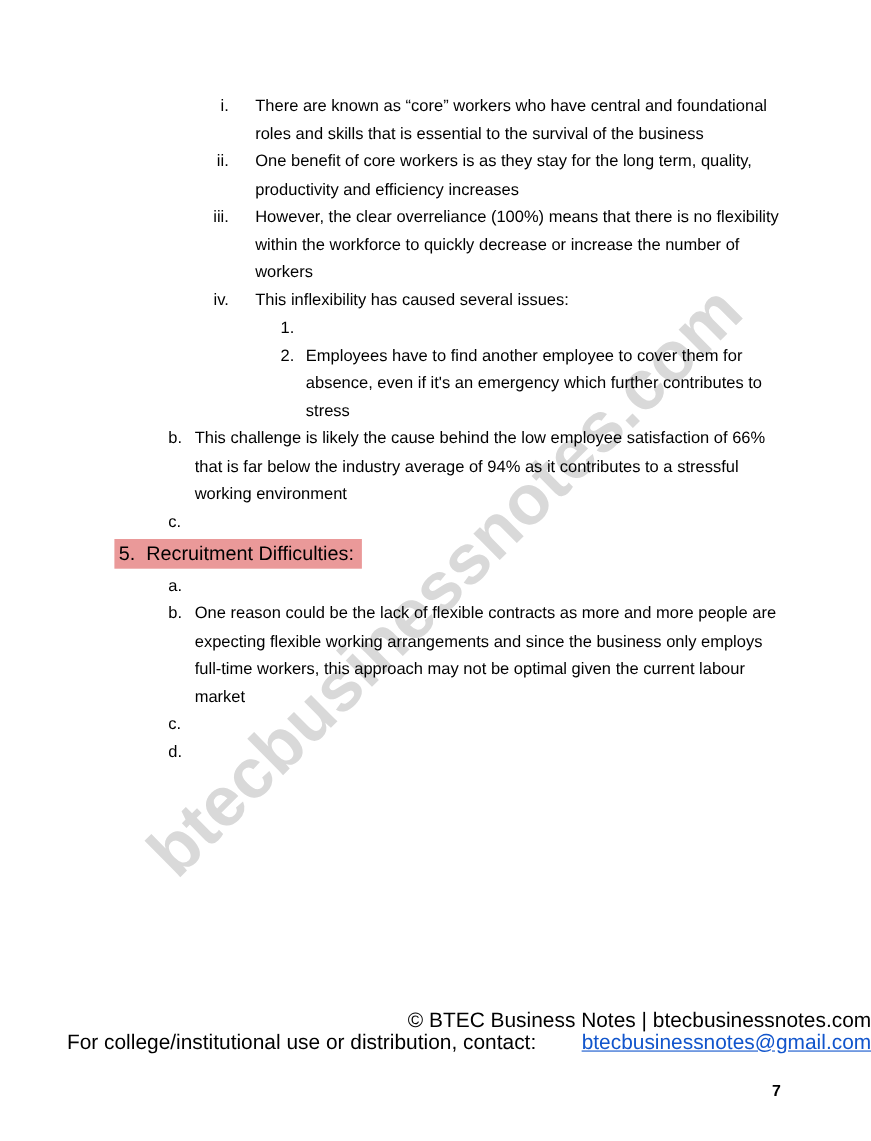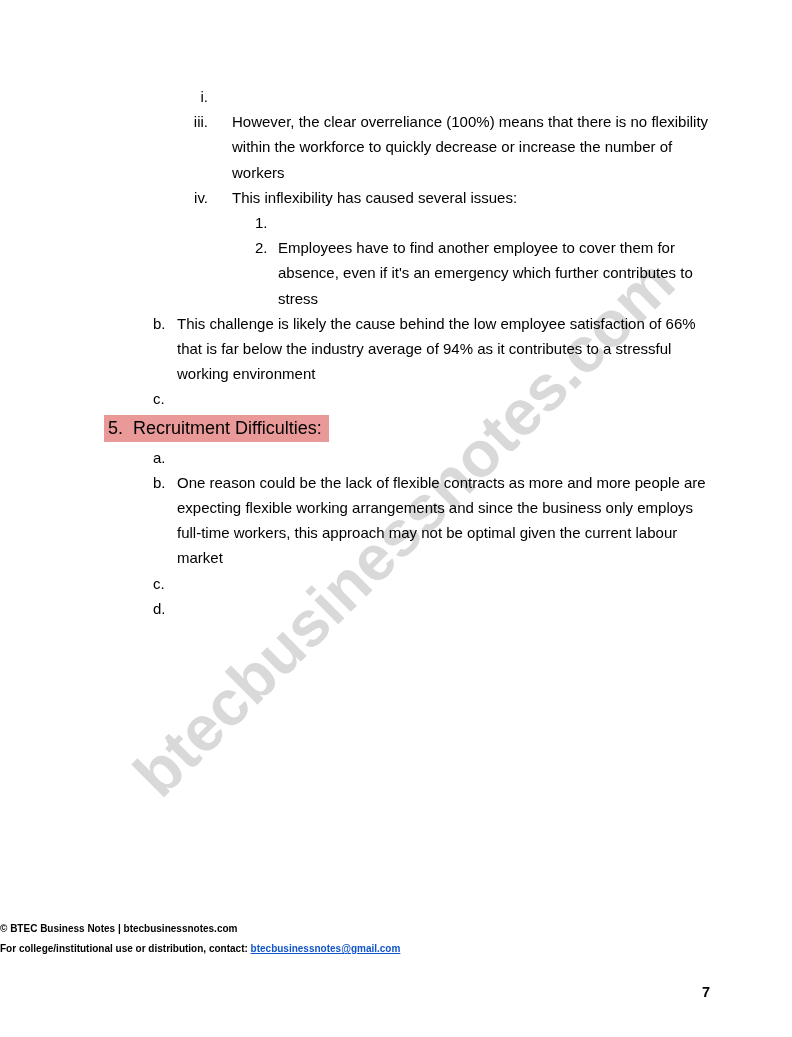--- a/index.html
+++ b/index.html
@@ -30,38 +30,45 @@
   .li.number{padding-left:255px;}
   .li.number .marker{width:23px;}
   .li .text{white-space:pre-line;}
   
   .heading{margin:3px 0 3px 104px;font-size:18px;line-height:26px;}
   .hl{display:inline-block;background:#ea9999;padding:0 7px 1px 4px;}
   .hl .h-marker{display:inline-block;width:25px;}
   
   .footer{
     position:absolute;left:0;top:919px;width:100%;z-index:1;
-    text-align:left;font-weight:bold;font-size:10px;line-height:20px;
+    text-align:right;font-weight:normal;font-size:19px;line-height:20px;
   }
-  .footer a{color:#1155cc;text-decoration:underline;}
+  .footer a{color:#1155cc;text-decoration:underline;margin-left:36px;}
   .pagenum{
     position:absolute;top:984px;right:82px;z-index:1;
     font-weight:bold;font-size:14.5px;
   }
 </style>
 </head>
 <body>
 
 <div class="page">
 
   <div class="watermark" style="color: rgb(217, 217, 217);">btecbusinessnotes.com</div>
 
   <div class="content">
       <div class="li roman">
         <span class="marker">i.</span>
+        <div class="text">There are known as “core” workers who have central and foundational
+roles and skills that is essential to the survival of the business</div>
+      </div>
+      <div class="li roman">
+        <span class="marker">ii.</span>
+        <div class="text">One benefit of core workers is as they stay for the long term, quality,
+productivity and efficiency increases</div>
       </div>
       <div class="li roman">
         <span class="marker">iii.</span>
         <div class="text">However, the clear overreliance (100%) means that there is no flexibility
 within the workforce to quickly decrease or increase the number of
 workers</div>
       </div>
       <div class="li roman">
         <span class="marker">iv.</span>
         <div class="text">This inflexibility has caused several issues:</div>

